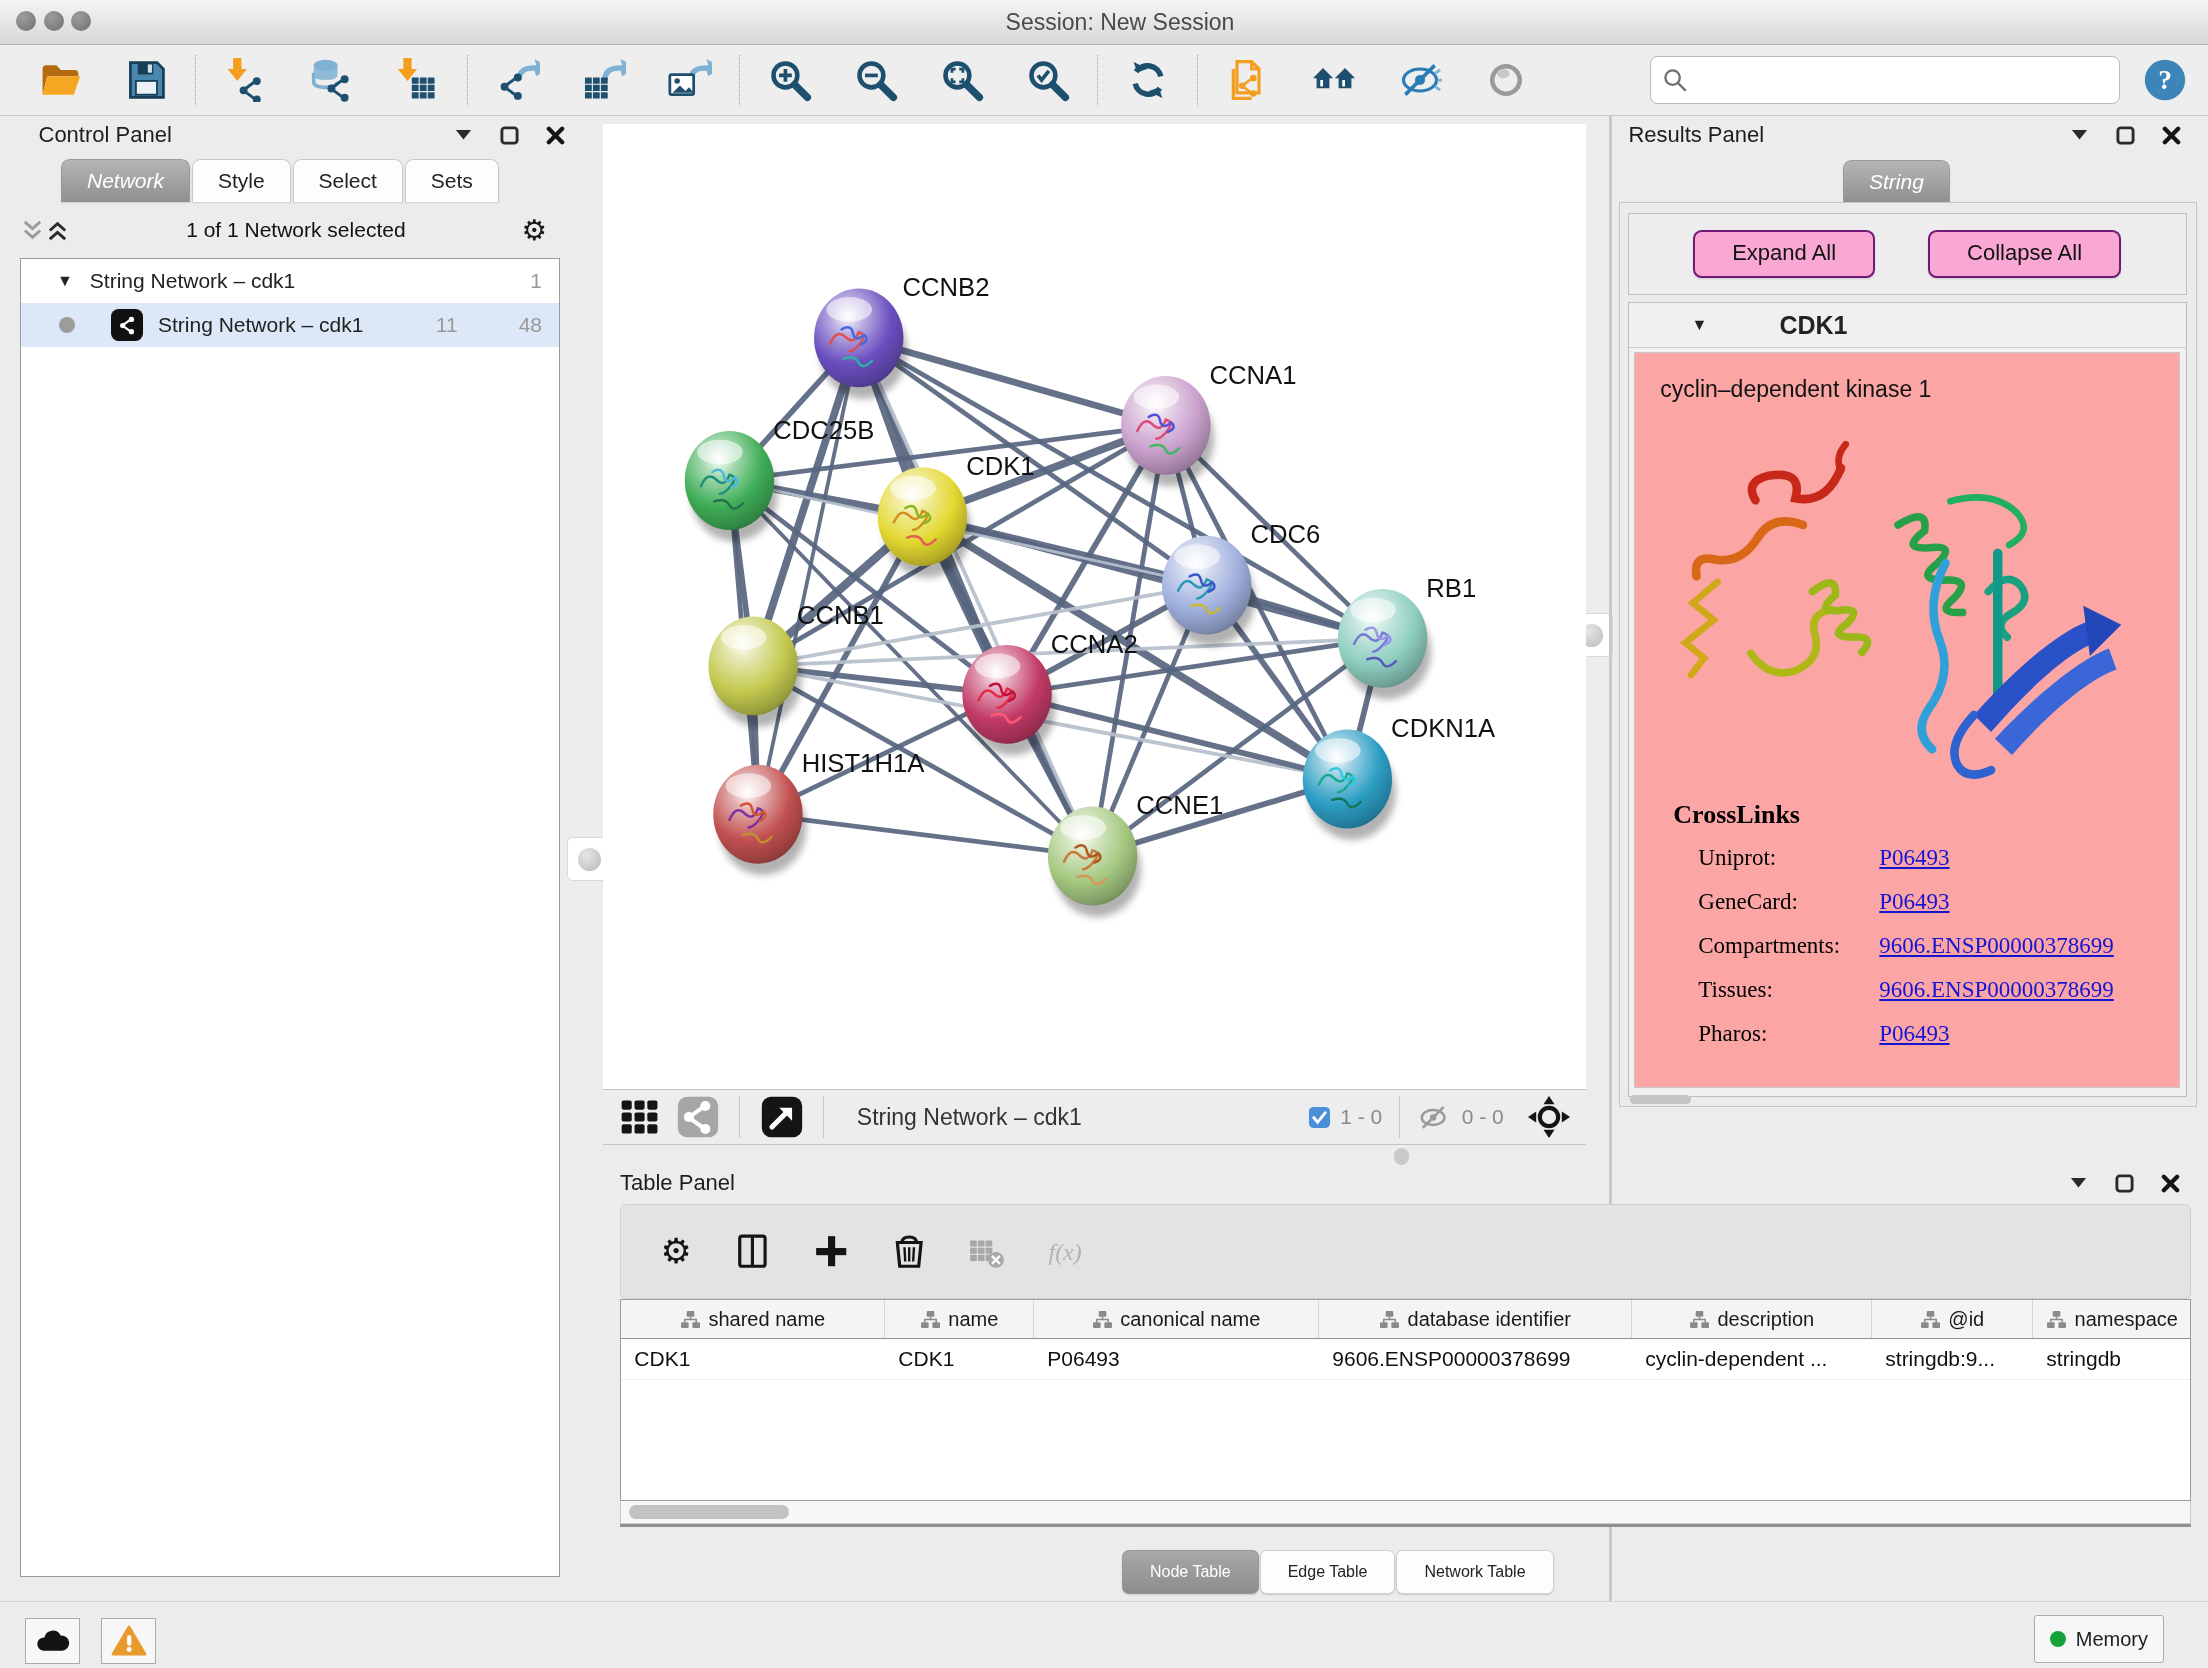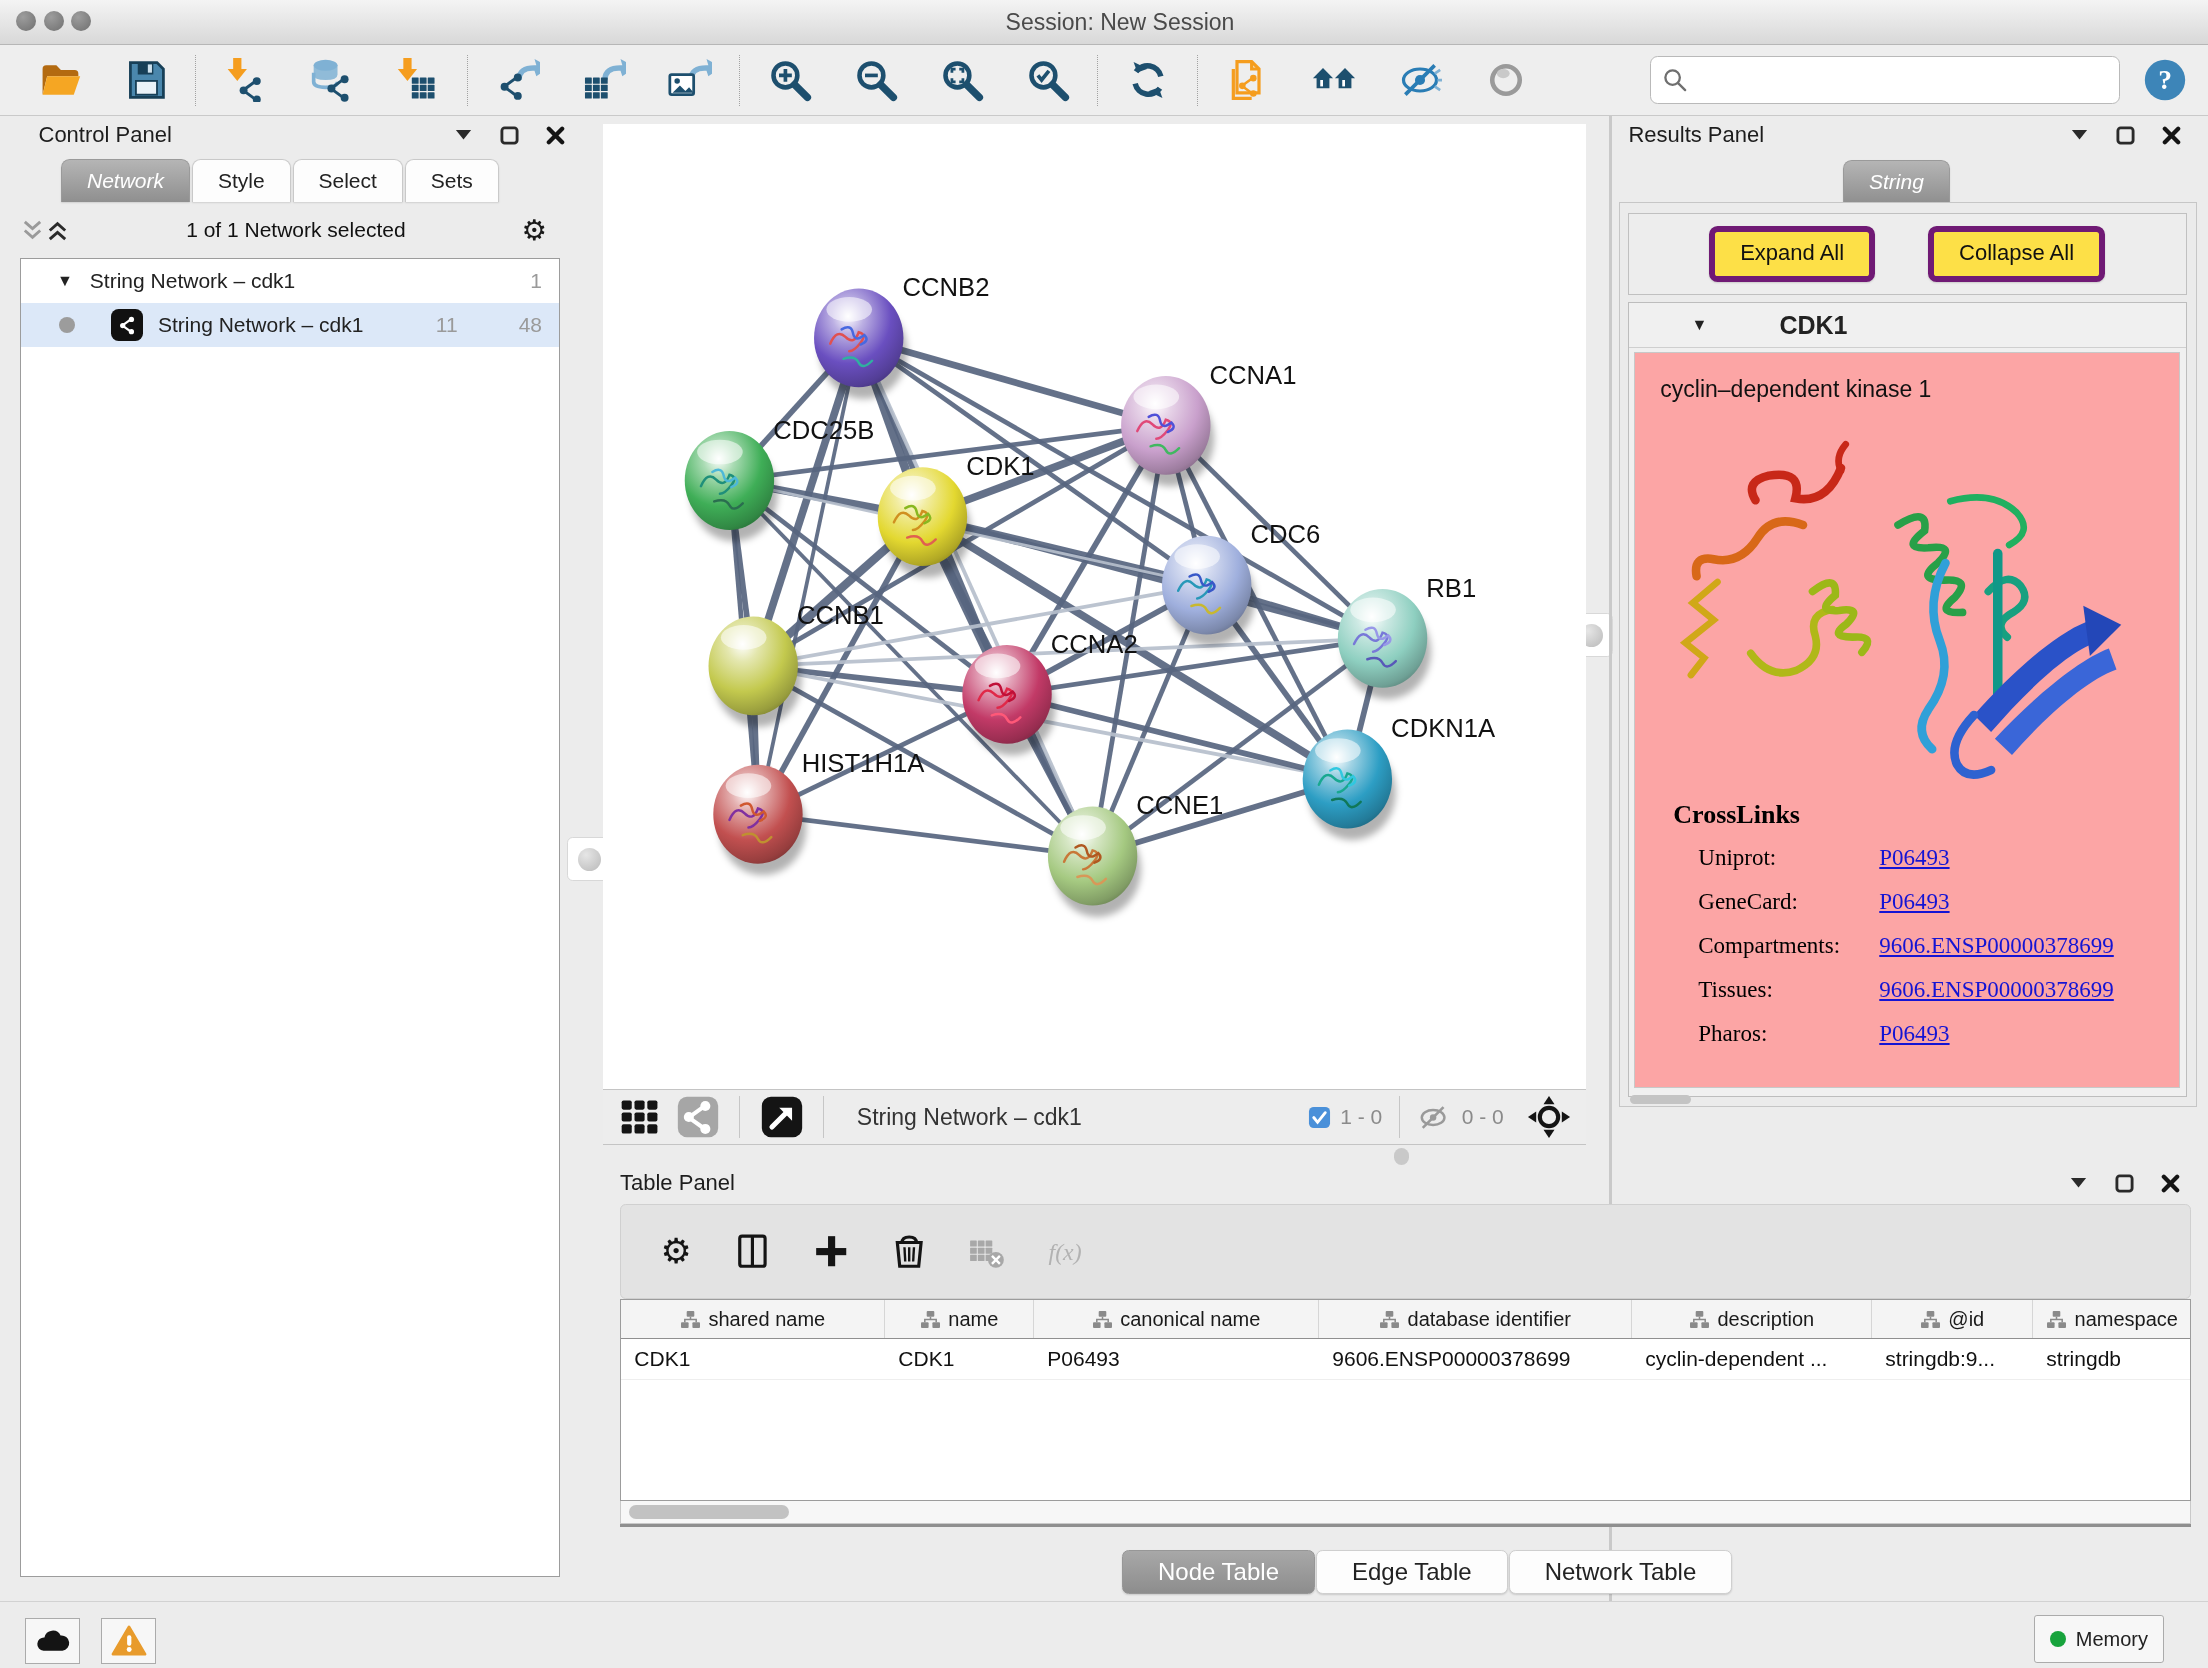--- a/index.html
+++ b/index.html
@@ -49,21 +49,21 @@
   
   .handlebox{width:42px;height:42px;background:#fff;border:1px solid #d8d8d8;border-radius:5.7px;
     display:flex;align-items:center;justify-content:center;}
   .handledot{width:23px;height:23px;border-radius:50%;background:radial-gradient(circle at 35% 30%,#e6e6e6,#b9b9b9);}
   
   #rp-header{left:1617px;top:116px;width:592px;height:38px;display:flex;align-items:center;padding:0 25px 0 11.4px;box-sizing:border-box;}
   #rp-tab{left:1843px;top:160px;height:42px;}
   #rp-box{left:1619px;top:202px;width:578px;height:905px;background:#ebebeb;border:1.9px solid #c6c6c6;box-sizing:border-box;}
   #rp-buttons{position:absolute;left:7.6px;top:9.5px;width:559px;height:82px;border:1.9px solid #c0c0c0;background:#ededed;
     display:flex;align-items:center;justify-content:center;gap:53px;box-sizing:border-box;}
-  .rp-btn{height:44px;line-height:42px;padding:0 25px;background:#fde047;border:6px solid #701a75;border-radius:8.6px;
+  .rp-btn{height:44px;line-height:42px;padding:0 37px;background:#f9a8d4;border:2px solid #701a75;border-radius:8.6px;
     font-size:22px;color:#111;cursor:pointer;box-shadow:0 1px 1.9px rgba(0,0,0,.15);}
   #rp-section{position:absolute;left:7.6px;top:99px;width:559px;height:795px;border:1.9px solid #bdbdbd;background:#f0f0f0;box-sizing:border-box;}
   #rp-sec-header{height:44px;display:flex;align-items:center;border-bottom:1px solid #cfcfcf;}
   #rp-gene{font-size:25px;font-weight:bold;margin-left:72px;}
   #rp-inner{position:absolute;left:5.7px;top:49px;right:5.7px;bottom:7.6px;border:1px solid #c8c8c8;background:#fca5a5;}
   #rp-desc{font-size:23px;margin:23px 0 0 25px;color:#111;}
   #crosslinks{font-family:"Liberation Serif",serif;}
   #crosslinks-title{font-size:26px;font-weight:bold;margin:9.5px 0 5.7px 38px;color:#000;}
   .clrow{display:flex;font-size:23px;height:44px;align-items:center;}
   .clrow .cl-label{width:181px;margin-left:63px;color:#000;}
@@ -77,21 +77,21 @@
   #node-table{left:620px;top:1299px;width:1571px;height:202px;background:#fff;border:1px solid #9c9c9c;overflow:hidden;box-sizing:border-box;}
   #thead{display:flex;background:#f4f4f4;height:38px;border-bottom:1.9px solid #8f8f8f;}
   .th{display:flex;align-items:center;justify-content:center;gap:7.6px;font-size:20px;color:#1a1a1a;
     border-right:1px solid #d6d6d6;box-sizing:border-box;overflow:hidden;white-space:nowrap;flex:none;}
   #trow{display:flex;height:40px;border-bottom:1px solid #eee;}
   .td{font-size:21px;color:#111;padding:7.6px 0 0 13.3px;box-sizing:border-box;overflow:hidden;white-space:nowrap;flex:none;}
   #tp-hscroll{left:620px;top:1501px;width:1571px;height:23px;background:#f7f7f7;border:1px solid #c9c9c9;border-top:none;box-sizing:border-box;}
   #tp-hthumb{position:absolute;left:7.6px;top:3.8px;width:160px;height:14.3px;border-radius:7.6px;background:#c2c2c2;}
   #tp-bottomline{left:620px;top:1524px;width:1571px;height:2.9px;background:#8f8f8f;}
   #tp-tabs{left:1122px;top:1550px;display:flex;}
-  .btab{height:42px;line-height:42px;padding:0 35px;font-size:24px;background:#fdfdfd;border:1px solid #cfcfcf;
+  .btab{height:42px;line-height:42px;padding:0 27px;font-size:16px;background:#fdfdfd;border:1px solid #cfcfcf;
     border-radius:6.7px;margin-right:1px;cursor:pointer;box-shadow:0 1px 1.9px rgba(0,0,0,.15);}
   .btab.active{background:linear-gradient(#a8a8a8,#8d8d8d);color:#fff;border-color:#979797;}
   
   #statusbar{left:0;top:1601px;width:2208px;height:68px;background:#ececec;border-top:1.9px solid #d2d2d2;}
   .sbtn{position:absolute;top:16px;width:53px;height:44px;background:#f7f7f7;border:1.9px solid #ababab;
     display:flex;align-items:center;justify-content:center;cursor:pointer;}
   #memory-btn{position:absolute;right:44px;top:13.3px;height:46px;background:#f7f7f7;border:1.9px solid #ababab;border-radius:2.9px;
     display:flex;align-items:center;gap:9.5px;padding:0 15px;font-size:20px;cursor:pointer;}
   #memory-dot{width:16px;height:16px;border-radius:50%;background:#17a33c;}
 </style>

